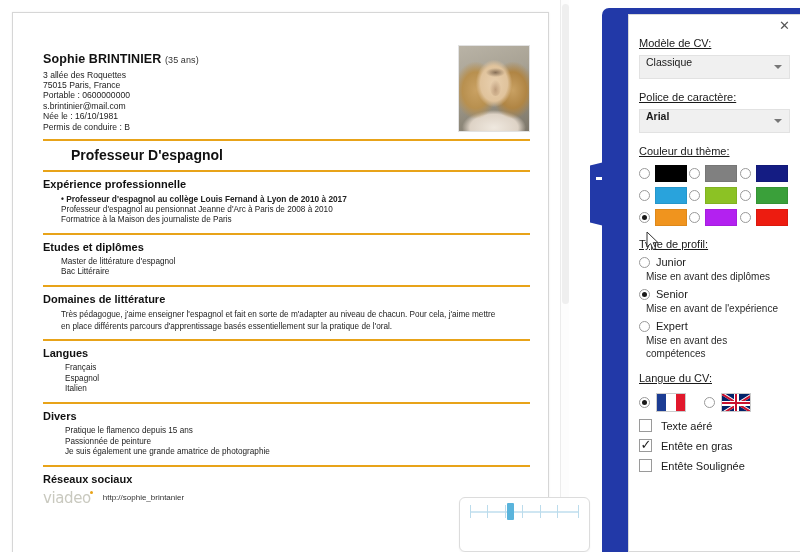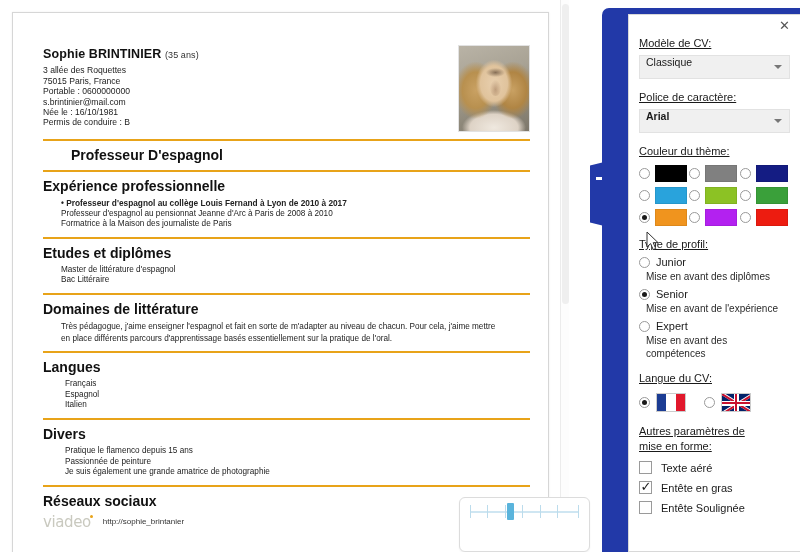--- a/index.html
+++ b/index.html
@@ -17,21 +17,21 @@
     left: 12px; top: 12px;
     width: 537px; height: 552px;
     background: #ffffff;
     border: 1px solid #d6d6d6;
     border-bottom: none;
     box-shadow: 0 0 2px rgba(0,0,0,0.07);
     overflow: hidden;
   }
   .doc-inner { position: absolute; left: 30px; top: 30px; right: 18px; }
 
-  .hdr-row { display: flex; align-items: center; }
+  .hdr-row { display: flex; align-items: flex-end; }
   .hdr-left { flex: 1 1 auto; }
   .cv-name {
     font-size: 12.5px; font-weight: bold; color: #111;
     letter-spacing: .1px; line-height: 15px;
   }
   .cv-name .age { font-size: 9px; font-weight: normal; color: #333; }
   .cv-contact { font-size: 8.6px; color: #222; line-height: 10.4px; margin-top: 2px; }
   .cv-photo {
     width: 72px; height: 87px; margin-left: 10px; margin-top: 2px;
     border: 1px solid #e2e2e2;
@@ -49,21 +49,21 @@
   }
   .cv-photo::after {
     content:""; position:absolute; left:31px; top:34px; width:11px; height:16px;
     border-radius: 50%;
     background: radial-gradient(ellipse at 50% 60%, rgba(120,75,45,.35), rgba(120,75,45,0) 75%);
   }
 
   .rule { height: 2px; background: #e8a319; margin: 7px 0 0 0; }
 
   .job-title { font-size: 14px; font-weight: bold; color: #111; margin: 6px 0 7px 0; padding-left: 28px; }
-  .sec-title { font-size: 14px; font-weight: bold; color: #111; margin: 6px 0 4px 0; }
+  .sec-title { font-size: 11px; font-weight: bold; color: #111; margin: 6px 0 4px 0; }
   .body-txt { font-size: 8.2px; color: #222; line-height: 10.6px; }
   .indent { padding-left: 18px; }
   .indent2 { padding-left: 22px; }
   .bold-line { font-weight: bold; font-size: 8.3px; }
   .para { font-size: 8.2px; color: #222; line-height: 11.6px; padding-left: 18px; padding-right: 26px; }
 
   .social-row { display: flex; align-items: center; gap: 12px; margin-top: 2px; }
   .viadeo {
     font-size: 15px; color: #c9c9bf; letter-spacing: -0.4px;
     font-family: "DejaVu Sans", sans-serif; position: relative;
@@ -393,24 +393,20 @@
           <i class="d2"></i>
           <i class="d3"></i>
           <i class="d4"></i>
         <i class="h"></i>
           <i class="v"></i>
           <i class="h2"></i>
           <i class="v2"></i>
       </span>
     </div>
 
-    <div class="underline-block">
-      <div>Autres paramètres de</div>
-      <div>mise en forme:</div>
-    </div>
 
     <div class="chk-row">
       <span class="chk"></span>
       <span class="chk-txt">Texte aéré</span>
     </div>
     <div class="chk-row">
       <span class="chk on"></span>
       <span class="chk-txt">Entête en gras</span>
     </div>
     <div class="chk-row">

